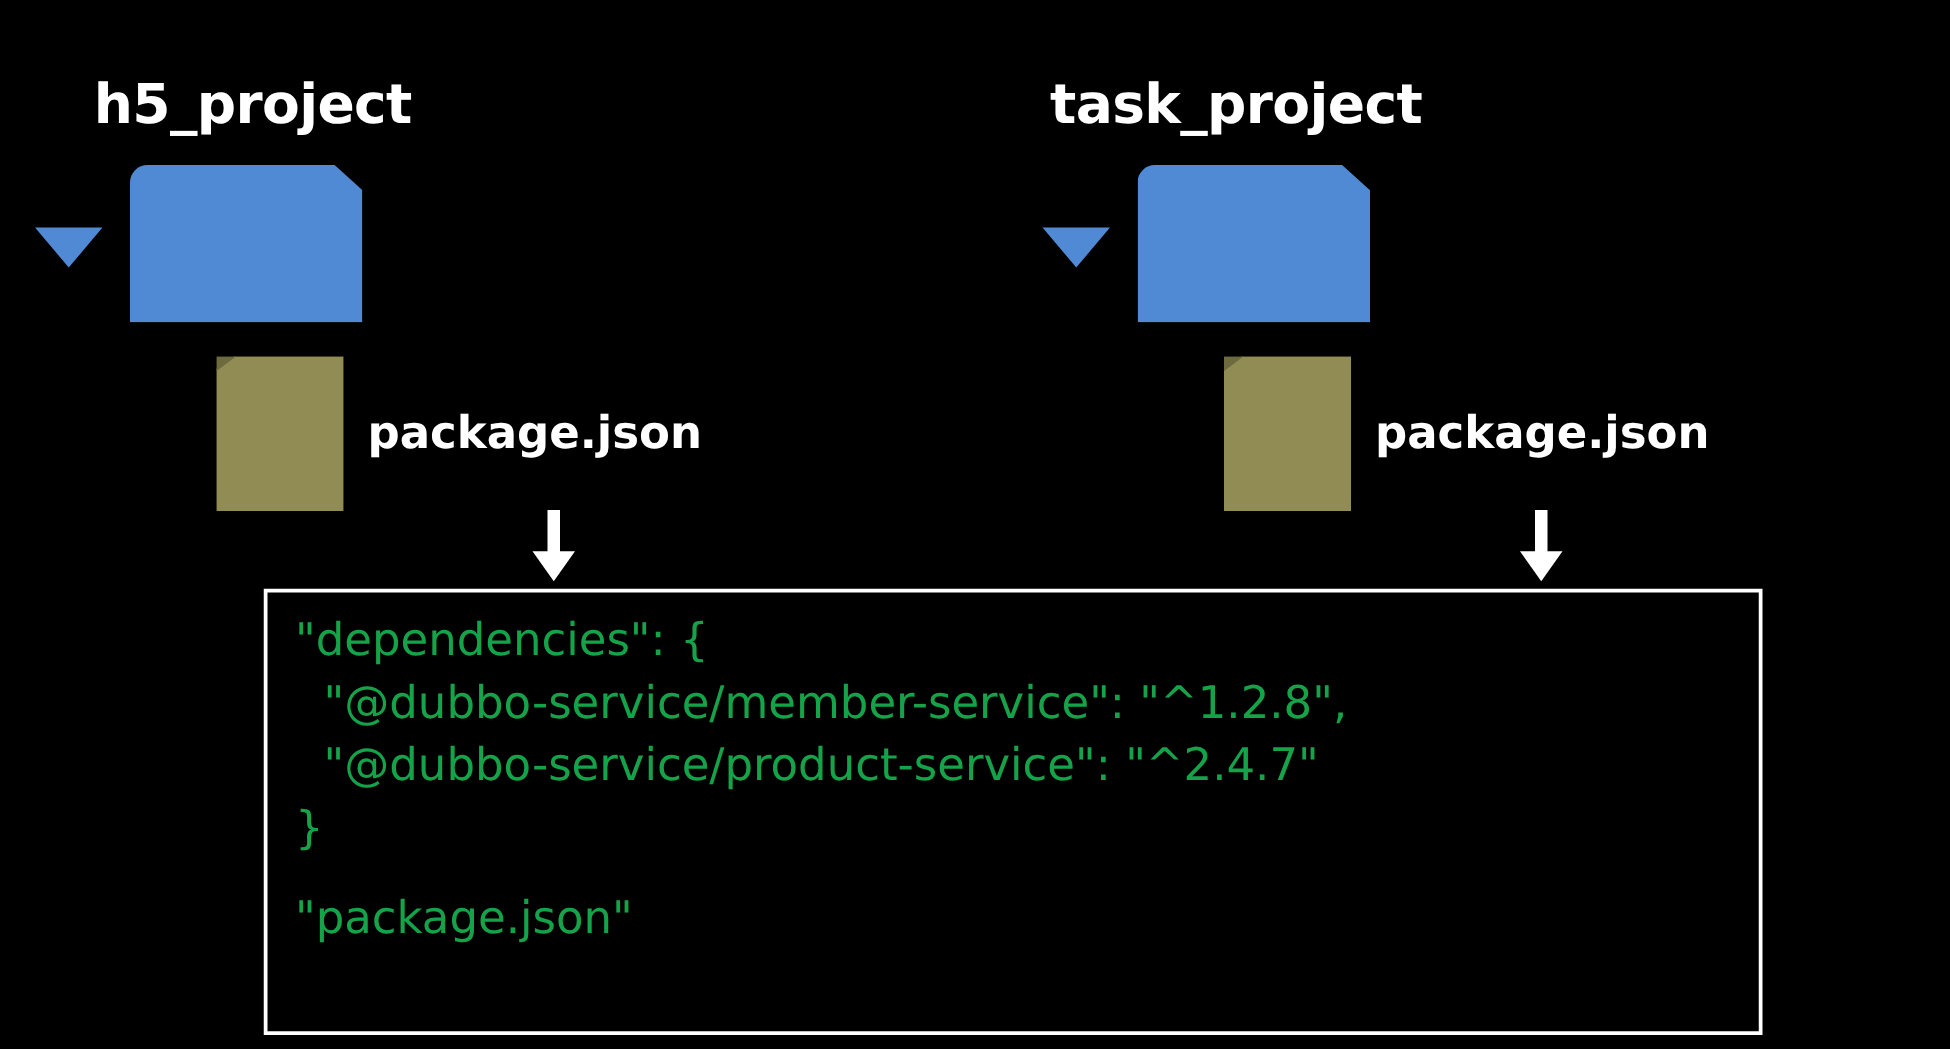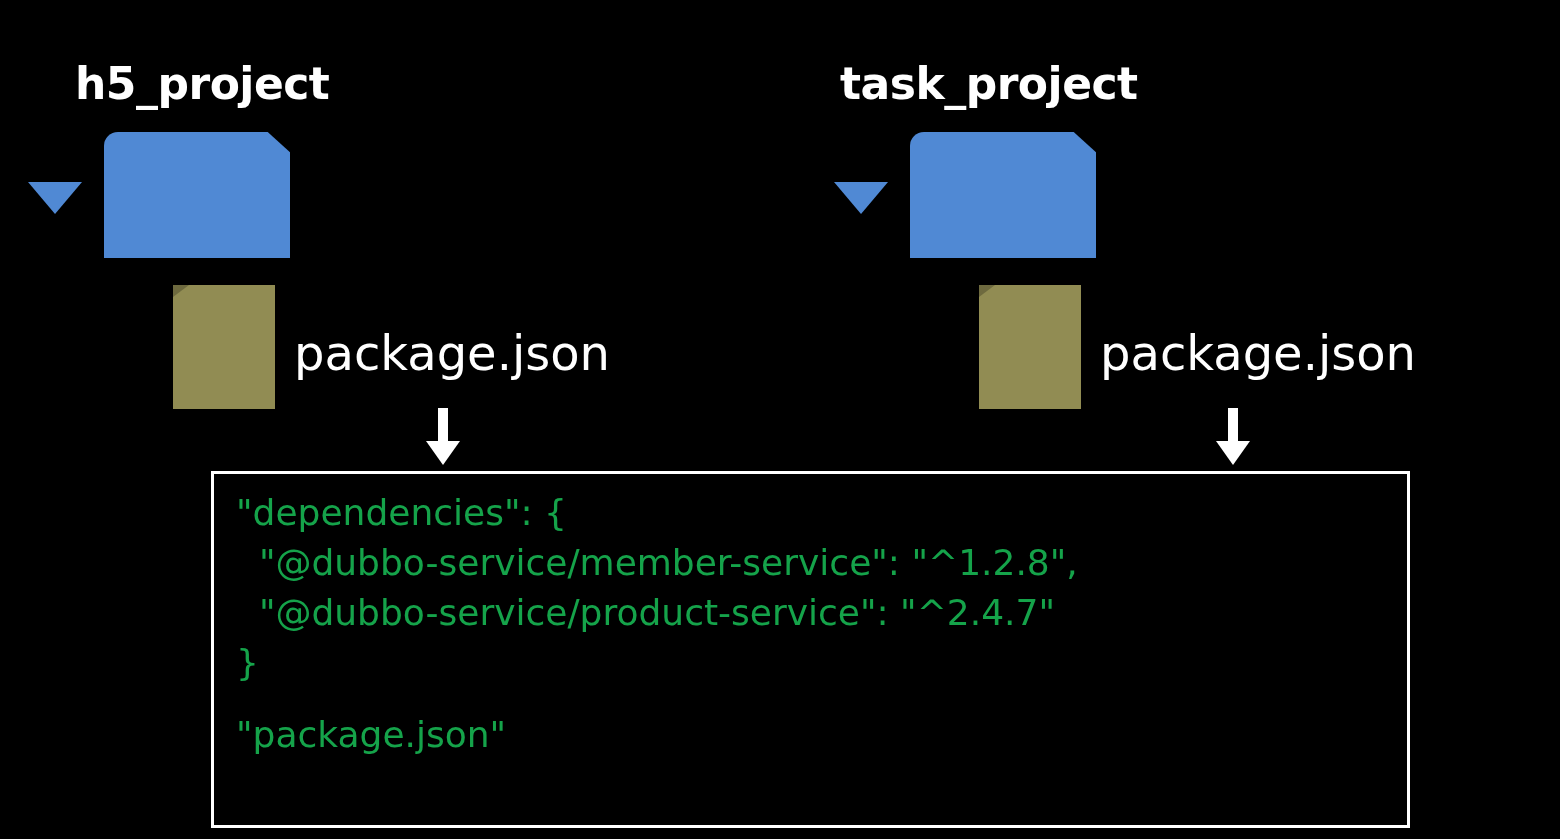--- a/index.html
+++ b/index.html
@@ -70,22 +70,22 @@
   .file-fold {
     position: absolute;
     width: 16px;
     height: 12px;
     background: #6e6a3f;
     -webkit-clip-path: polygon(0 0, 100% 0, 0 100%);
     clip-path: polygon(0 0, 100% 0, 0 100%);
   }
   .file-label {
     position: absolute;
-    font-size: 48px;
-    font-weight: 400;
+    font-size: 36px;
+    font-weight: 700;
     color: #ffffff;
     white-space: nowrap;
     line-height: 1;
   }
 
   
   .arrow-down {
     position: absolute;
     width: 34px;
     height: 56px;

